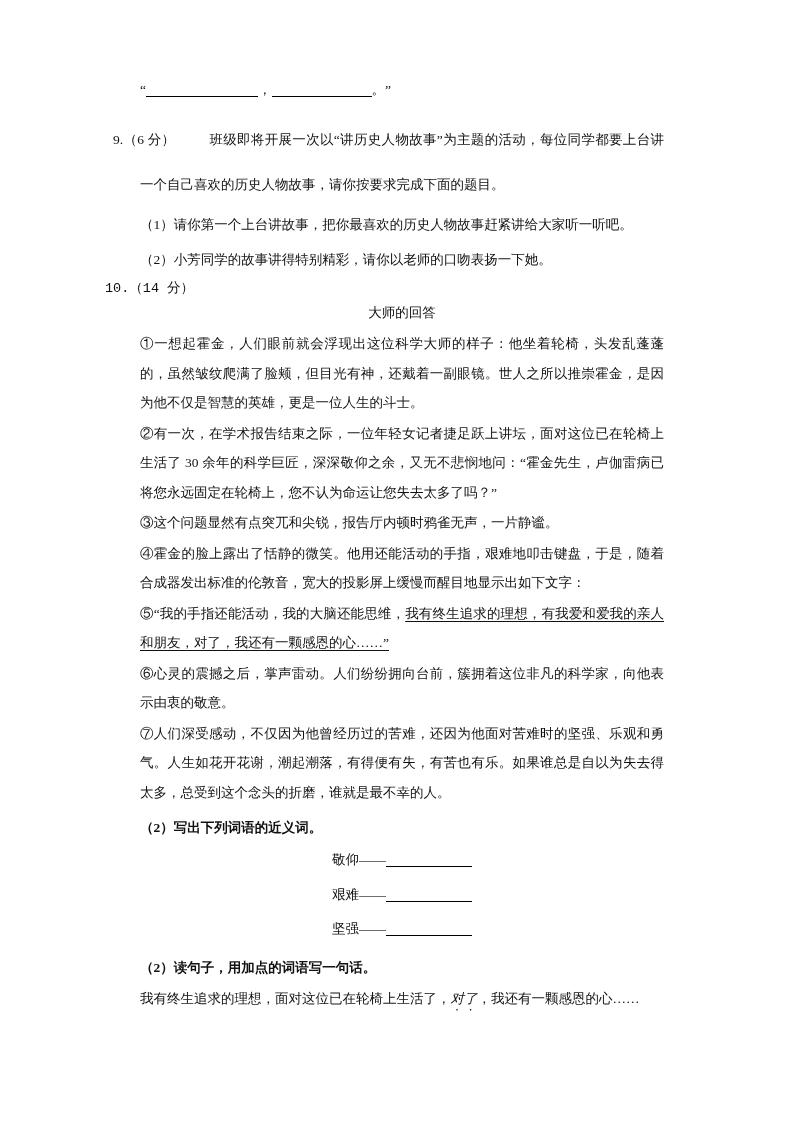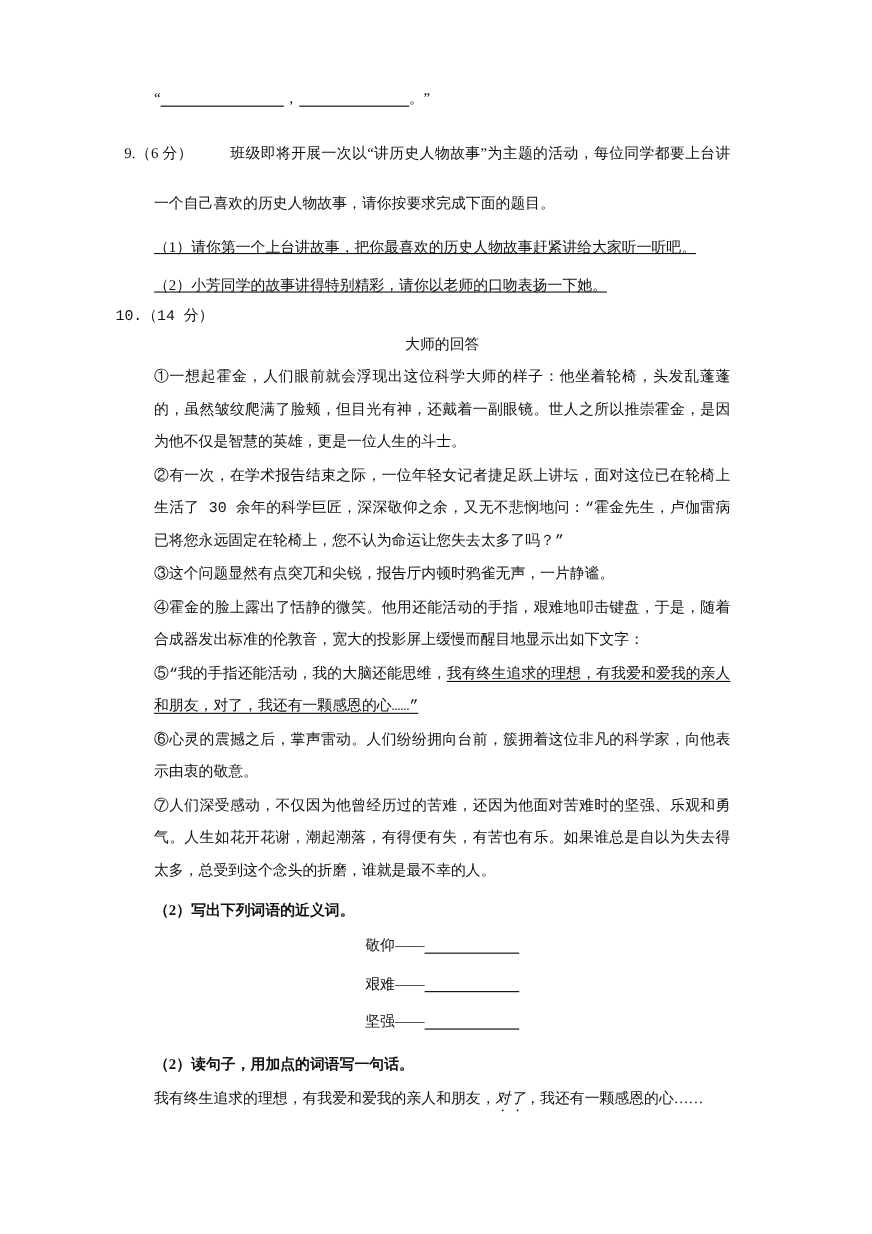--- a/index.html
+++ b/index.html
@@ -38,35 +38,34 @@
     vertical-align: -3px;
   }
   .blank-1 { width: 112px; }
   .blank-2 { width: 100px; }
   .blank-syn { width: 86px; }
   .stem {
     line-height: 45px;
     text-indent: -27px;
   }
   .qnum { margin-right: 34px; }
-  .sub { line-height: 35px; text-decoration: underline; }
+  .sub { line-height: 35px; }
   .q10num {
     line-height: 24px;
     text-indent: -35px;
     font-family: Liberation Mono, monospace;
   }
   .passage-title {
     line-height: 24px;
     text-align: center;
     font-size: 13.5px;
   }
   .para {
     line-height: 29.5px;
     margin: 1px 0;
-    font-family: Liberation Mono, monospace;
   }
   .para:first-of-type { margin-top: 0; }
   .p1-start { margin-top: 4px; }
   .underlined {
     text-decoration: underline;
     text-underline-offset: 3px;
   }
   .qlabel {
     line-height: 31px;
     margin-top: 5px;
@@ -108,16 +107,16 @@
     <p class="para">⑦人们深受感动，不仅因为他曾经历过的苦难，还因为他面对苦难时的坚强、乐观和勇气。人生如花开花谢，潮起潮落，有得便有失，有苦也有乐。如果谁总是自以为失去得太多，总受到这个念头的折磨，谁就是最不幸的人。</p>
 
     <p class="qlabel">（2）写出下列词语的近义词。</p>
 
     <p class="syn"><span>敬仰</span><span>——</span><span class="blank blank-syn"></span></p>
     <p class="syn"><span>艰难</span><span>——</span><span class="blank blank-syn"></span></p>
     <p class="syn"><span>坚强</span><span>——</span><span class="blank blank-syn"></span></p>
 
     <p class="qlabel">（2）读句子，用加点的词语写一句话。</p>
 
-    <p class="sentence"><span>我有终生追求的理想，有我爱和爱我的亲人和朋友，</span><span class="em-dot">对了</span><span>，我还有一颗感恩的心……</span></p>
+    <p class="sentence"><span>我有终生追求的理想，面对这位已在轮椅上生活了，</span><span class="em-dot">对了</span><span>，我还有一颗感恩的心……</span></p>
 
   </main>
 </div>
 
 </body></html>

